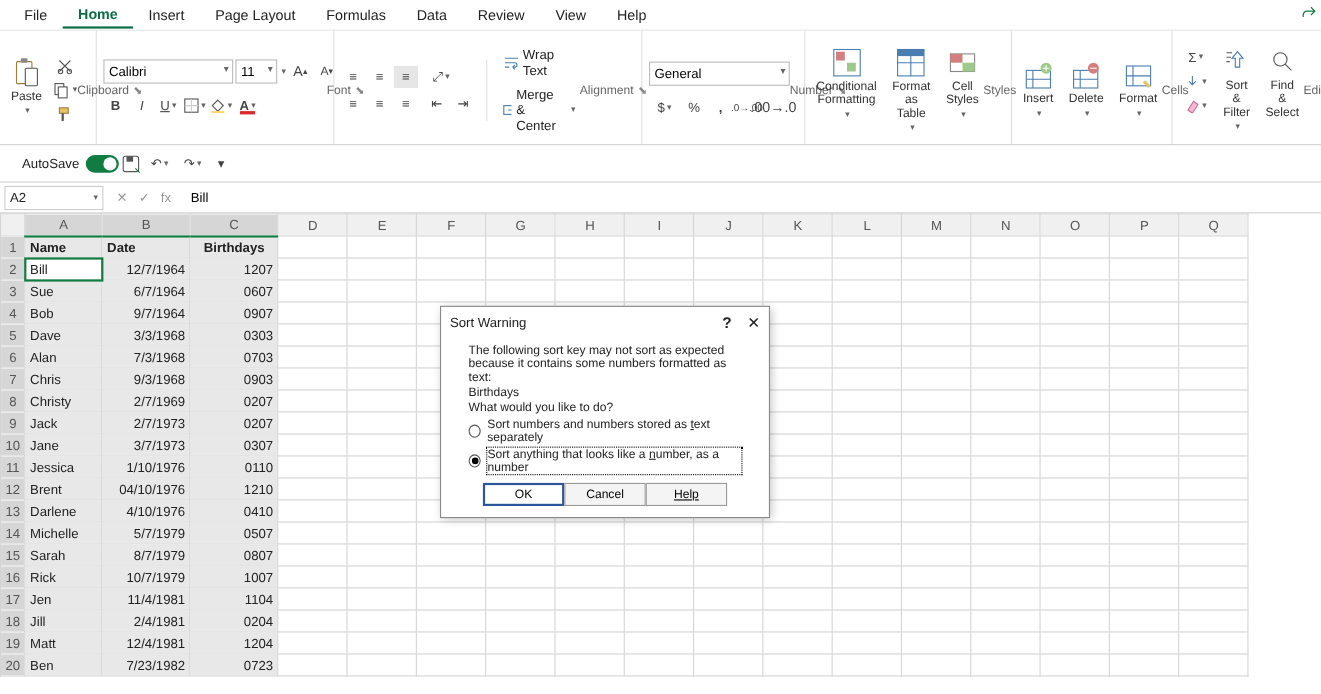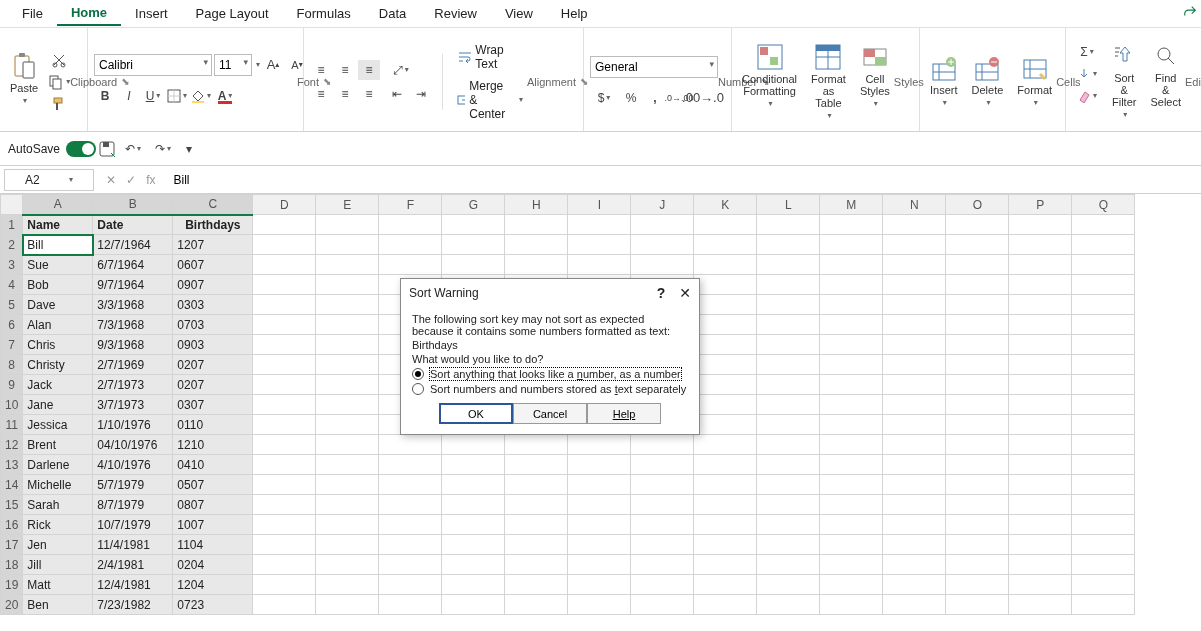--- a/index.html
+++ b/index.html
@@ -11,45 +11,45 @@
 .group{border-right:1px solid #e0e0e0;padding:4px 6px 0;display:flex;flex-direction:row;justify-content:space-between;align-items:center}
 .group-body{display:flex;align-items:flex-start;gap:6px;flex:1}
 .group-label{font-size:11px;color:#666;padding:2px 0;width:100%;text-align:center;display:flex;justify-content:center;align-items:center;gap:4px}
 .dlg-launch{font-size:10px;color:#888}
 .big-btn{display:flex;flex-direction:column;align-items:center;padding:2px 4px;gap:2px;font-size:11px;color:#333}
 .mini{width:22px;height:20px;display:inline-flex;align-items:center;justify-content:center;color:#444;font-size:12px}
 .font-row{display:flex;align-items:center;gap:2px;margin-bottom:4px}
 .font-select{border:1px solid #bbb;height:22px;font-size:12px;padding:0 18px 0 4px;background:#fff;appearance:none;position:relative}
 .sel-wrap{position:relative;display:inline-block}
 .sel-wrap::after{content:"▾";position:absolute;right:4px;top:3px;font-size:9px;color:#666;pointer-events:none}
-.qat{height:34px;display:flex;align-items:center;padding:0 8px;gap:0;border-bottom:1px solid #d0d0d0}
+.qat{height:34px;display:flex;align-items:center;padding:0 20px;gap:0;border-bottom:1px solid #d0d0d0}
 .autosave{display:flex;align-items:center;gap:6px;font-size:12px}
 .toggle{width:30px;height:16px;background:#107c41;border-radius:8px;position:relative}
 .toggle::after{content:"";position:absolute;right:2px;top:2px;width:12px;height:12px;background:#fff;border-radius:50%}
 .fbar{height:28px;display:flex;align-items:center;border-bottom:1px solid #d0d0d0}
-.namebox{width:90px;border:1px solid #ccc;height:22px;margin-left:4px;padding:0 20px;font-size:12px;display:flex;align-items:center;justify-content:space-between}
+.namebox{width:90px;border:1px solid #ccc;height:22px;margin-left:4px;padding:0 4px;font-size:12px;display:flex;align-items:center;justify-content:space-between}
 .fx-icons{display:flex;gap:10px;padding:0 12px;color:#999}
 .fx-input{flex:1;padding:0 6px;font-size:12px;border:none;outline:none}
 .grid{position:relative}
 .grid table{border-collapse:collapse;table-layout:fixed}
 .grid th,.grid td{border:1px solid #d4d4d4;height:20px;font-size:12px;padding:0 4px;white-space:nowrap;overflow:hidden}
 .colhdr{background:#f0f0f0;text-align:center;font-weight:400;color:#555;width:63px}
 .rowhdr{background:#f0f0f0;text-align:center;font-weight:400;color:#555;width:22px}
 .corner{background:#f0f0f0;width:22px}
 .colhdr.sel{background:#d6d6d6;border-bottom:2px solid #107c41}
 .rowhdr.sel{background:#d6d6d6}
 td.selcell{background:#e8e8e8}
 td.active{background:#fff!important;outline:2px solid #107c41;outline-offset:-1px}
 .hdr-cell{font-weight:700;background:#e0e0e0}
 .col-a{width:70px}.col-b{width:80px}.col-c{width:80px}
-.r-align{}
+.r-align{text-align:right}
 .dialog{position:absolute;left:400px;top:278px;width:300px;background:#fff;border:1px solid #888;box-shadow:2px 2px 8px rgba(0,0,0,.25);font-size:11px}
 .dlg-title{display:flex;justify-content:space-between;align-items:center;padding:6px 8px;font-size:12px}
 .dlg-title .rt{display:flex;gap:14px;font-size:14px}
-.dlg-body{padding:4px 11px 10px}
+.dlg-body{padding:4px 25px 10px}
 .dlg-body p{margin:2px 0;font-size:11px}
 .radio-row{display:flex;align-items:center;gap:6px;margin:3px 0}
 .radio{width:12px;height:12px;border:1px solid #555;border-radius:50%;display:inline-flex;align-items:center;justify-content:center}
 .radio.on::after{content:"";width:6px;height:6px;background:#000;border-radius:50%}
 .dlg-btns{display:flex;justify-content:center;margin-top:8px}
 .dlg-btn{width:74px;height:21px;border:1px solid #999;background:#f4f4f4;font-size:11px}
 .dlg-btn.primary{border:2px solid #2b579a;background:#fff}
 .caret{font-size:8px;color:#666;margin-left:2px}
 svg{display:block}
 .share{position:absolute;right:4px;top:4px;color:#107c41;font-size:14px}
@@ -801,26 +801,26 @@
     <div class="rt">
       <span style="font-weight:700">?</span>
       <span>✕</span>
     </div>
   </div>
   <div class="dlg-body">
     <p>The following sort key may not sort as expected because it contains some numbers formatted as text:</p>
     <p>Birthdays</p>
     <p>What would you like to do?</p>
     <div class="radio-row">
+      <span class="radio"></span>
+      <span>Sort numbers and numbers stored as <span class="ul">t</span>ext separately</span>
+    </div>
+    <div class="radio-row">
       <span class="radio on"></span>
       <span class="dotted-focus">Sort anything that looks like a <span class="ul">n</span>umber, as a number</span>
-    </div>
-    <div class="radio-row">
-      <span class="radio"></span>
-      <span>Sort numbers and numbers stored as <span class="ul">t</span>ext separately</span>
     </div>
     <div class="dlg-btns">
       <button class="dlg-btn primary">OK</button>
       <button class="dlg-btn">Cancel</button>
       <button class="dlg-btn"><span class="ul">Help</span></button>
     </div>
   </div>
 </div>
 
 </body></html>

